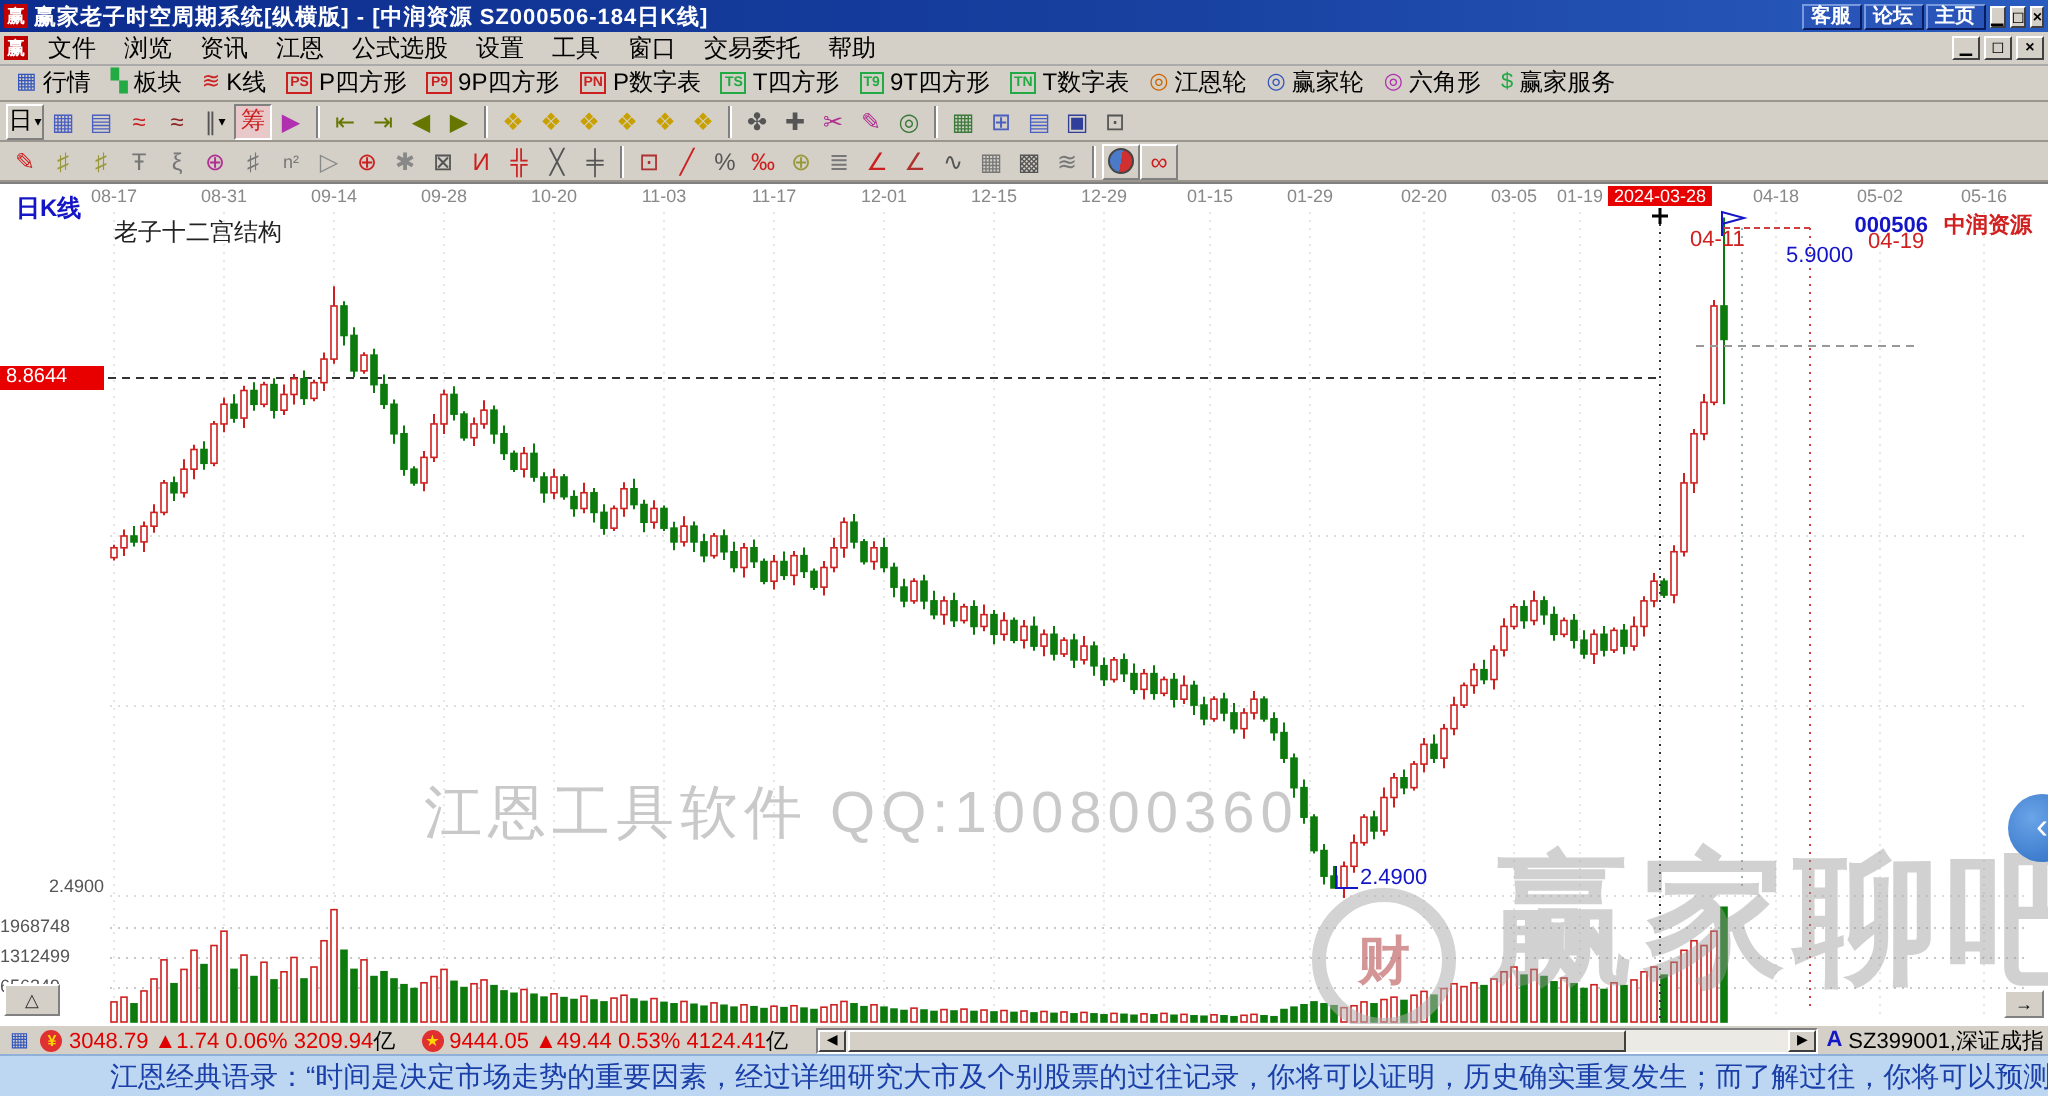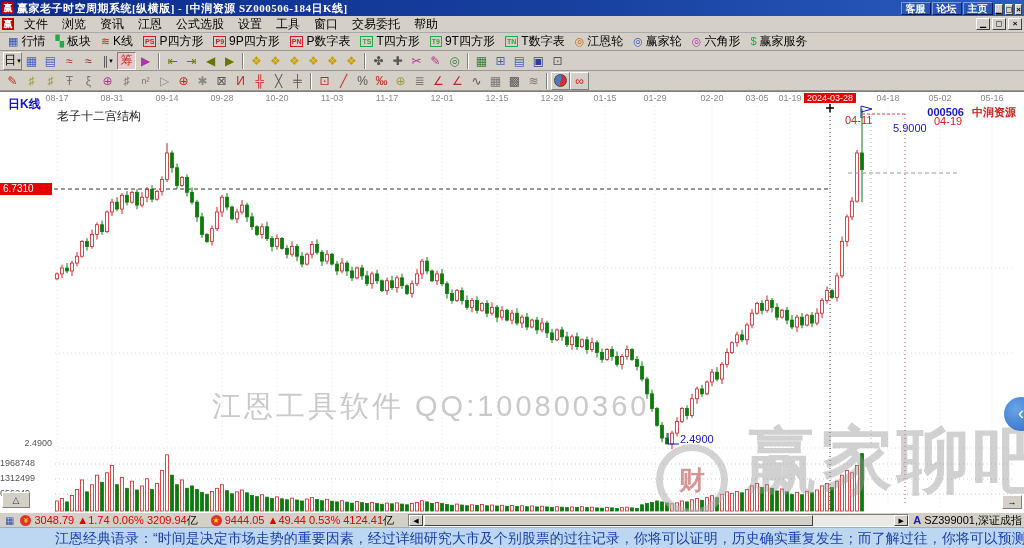--- a/index.html
+++ b/index.html
@@ -4,21 +4,21 @@
 <style>
   html,body{margin:0;padding:0;width:1024px;height:548px;overflow:hidden;
     background:#d4d0c8;font-family:"Liberation Sans","DejaVu Sans",sans-serif;
     -webkit-font-smoothing:none;}
   *{box-sizing:border-box;}
   
   .titlebar{height:16px;background:linear-gradient(90deg,#0c2c8e 0%,#17409f 55%,#2a5cc0 100%);
     display:flex;align-items:center;color:#fff;font-size:11px;font-weight:bold;padding:0 2px;}
   .appicon{width:12px;height:12px;background:#c00000;color:#fff;font-size:9px;line-height:12px;
     text-align:center;margin-right:3px;flex:none;font-weight:bold;}
-  .tb-title{flex:1;white-space:nowrap;overflow:hidden;letter-spacing:.5px;font-family:Liberation Serif, serif;}
+  .tb-title{flex:1;white-space:nowrap;overflow:hidden;letter-spacing:.5px;}
   .tb-link{flex:none;background:#2a55b8;border:1px solid #7a9ae0;border-right-color:#0a1c60;
     border-bottom-color:#0a1c60;color:#fff;font-size:10px;font-weight:bold;padding:0 4px;
     height:13px;line-height:11px;margin-left:1px;cursor:pointer;}
   .winbtn{flex:none;width:14px;height:12px;margin-left:2px;background:#d4d0c8;color:#000;
     border:1px solid #fff;border-right-color:#404040;border-bottom-color:#404040;
     font-size:8px;line-height:10px;text-align:center;font-weight:bold;}
   
   .menubar{height:17px;display:flex;align-items:center;font-size:12px;color:#000;
     border-bottom:1px solid #aaa;padding:0 2px;}
   .menubar .appicon{background:#c00000;}
@@ -910,21 +910,21 @@
       <span class="tick hot" style="left: 830px;">2024-03-28</span>
       <span class="tick" style="left: 888px;">04-18</span>
       <span class="tick" style="left: 940px;">05-02</span>
       <span class="tick" style="left: 992px;">05-16</span>
     </div>
   <div class="kline-lbl">日K线</div>
   <div class="struct-lbl">老子十二宫结构</div>
   <div class="stock-lbl">
     <span class="code">000506</span><span class="name">中润资源</span>
   </div>
-  <div class="ptag">6.7310</div>
+  <div class="ptag">8.8644</div>
   <div class="lowlbl">2.4900</div>
   <div class="vlbl" style="top:366px">1968748</div>
   <div class="vlbl" style="top:381px">1312499</div>
   <div class="vlbl" style="top:396px">656249</div>
   <div class="ann" style="left:845px;top:22px;color:#d02020;">04-11</div>
   <div class="ann" style="left:893px;top:30px;color:#1515c8;">5.9000</div>
   <div class="ann" style="left:893px;top:23px;color:#d02020;padding-left:41px;">04-19</div>
   <div class="ann" style="left:680px;top:341px;color:#1515c8;">2.4900</div>
   <div class="wm1">江恩工具软件  QQ:100800360</div>
   <div class="wm2">赢家聊吧</div>

